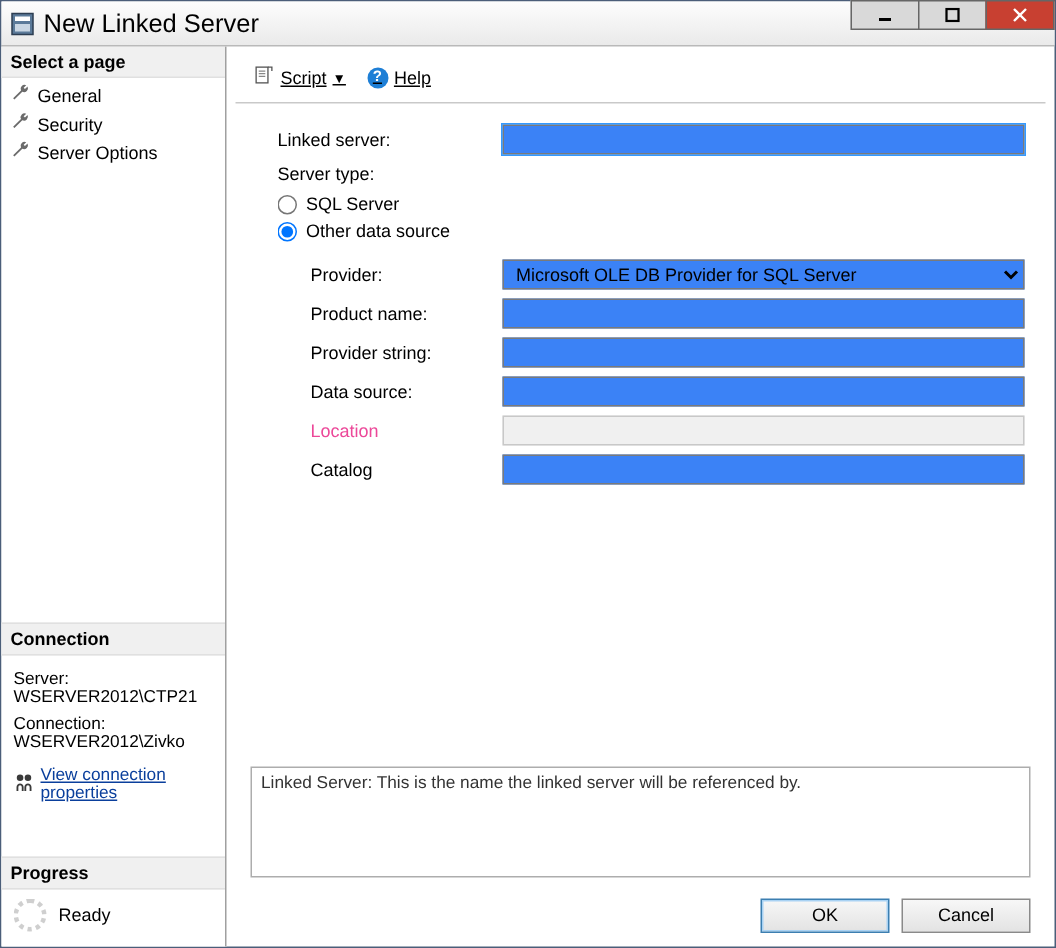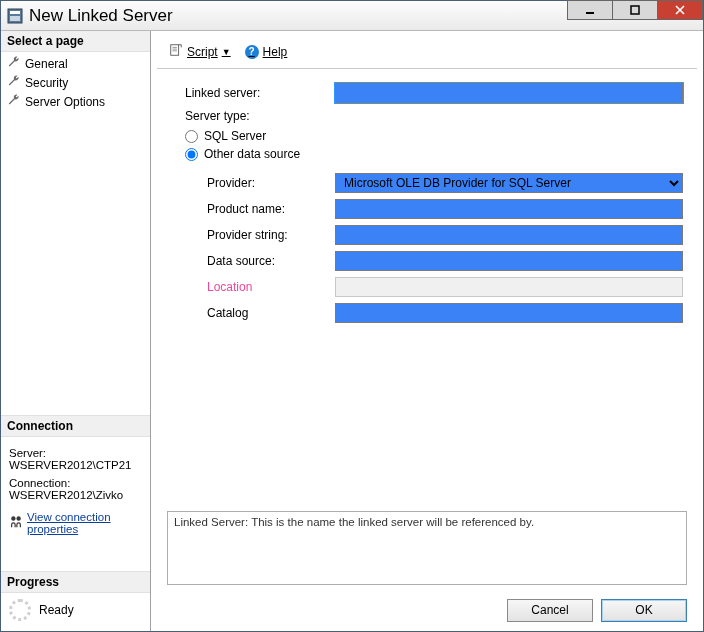--- a/index.html
+++ b/index.html
@@ -329,18 +329,18 @@
           <div class="lab">Catalog</div>
           <input type="text" class="tbox" value="" style="">
         </div>
 
         <div style="flex:1;"></div>
       </div>
 
       <div class="hint-box">Linked Server: This is the name the linked server will be referenced by.</div>
 
       <div class="footer">
+        <button class="btn primary">OK</button>
         <button class="btn">Cancel</button>
-        <button class="btn primary">OK</button>
       </div>
     </div>
   </div>
 </div>
 
 </body></html>

